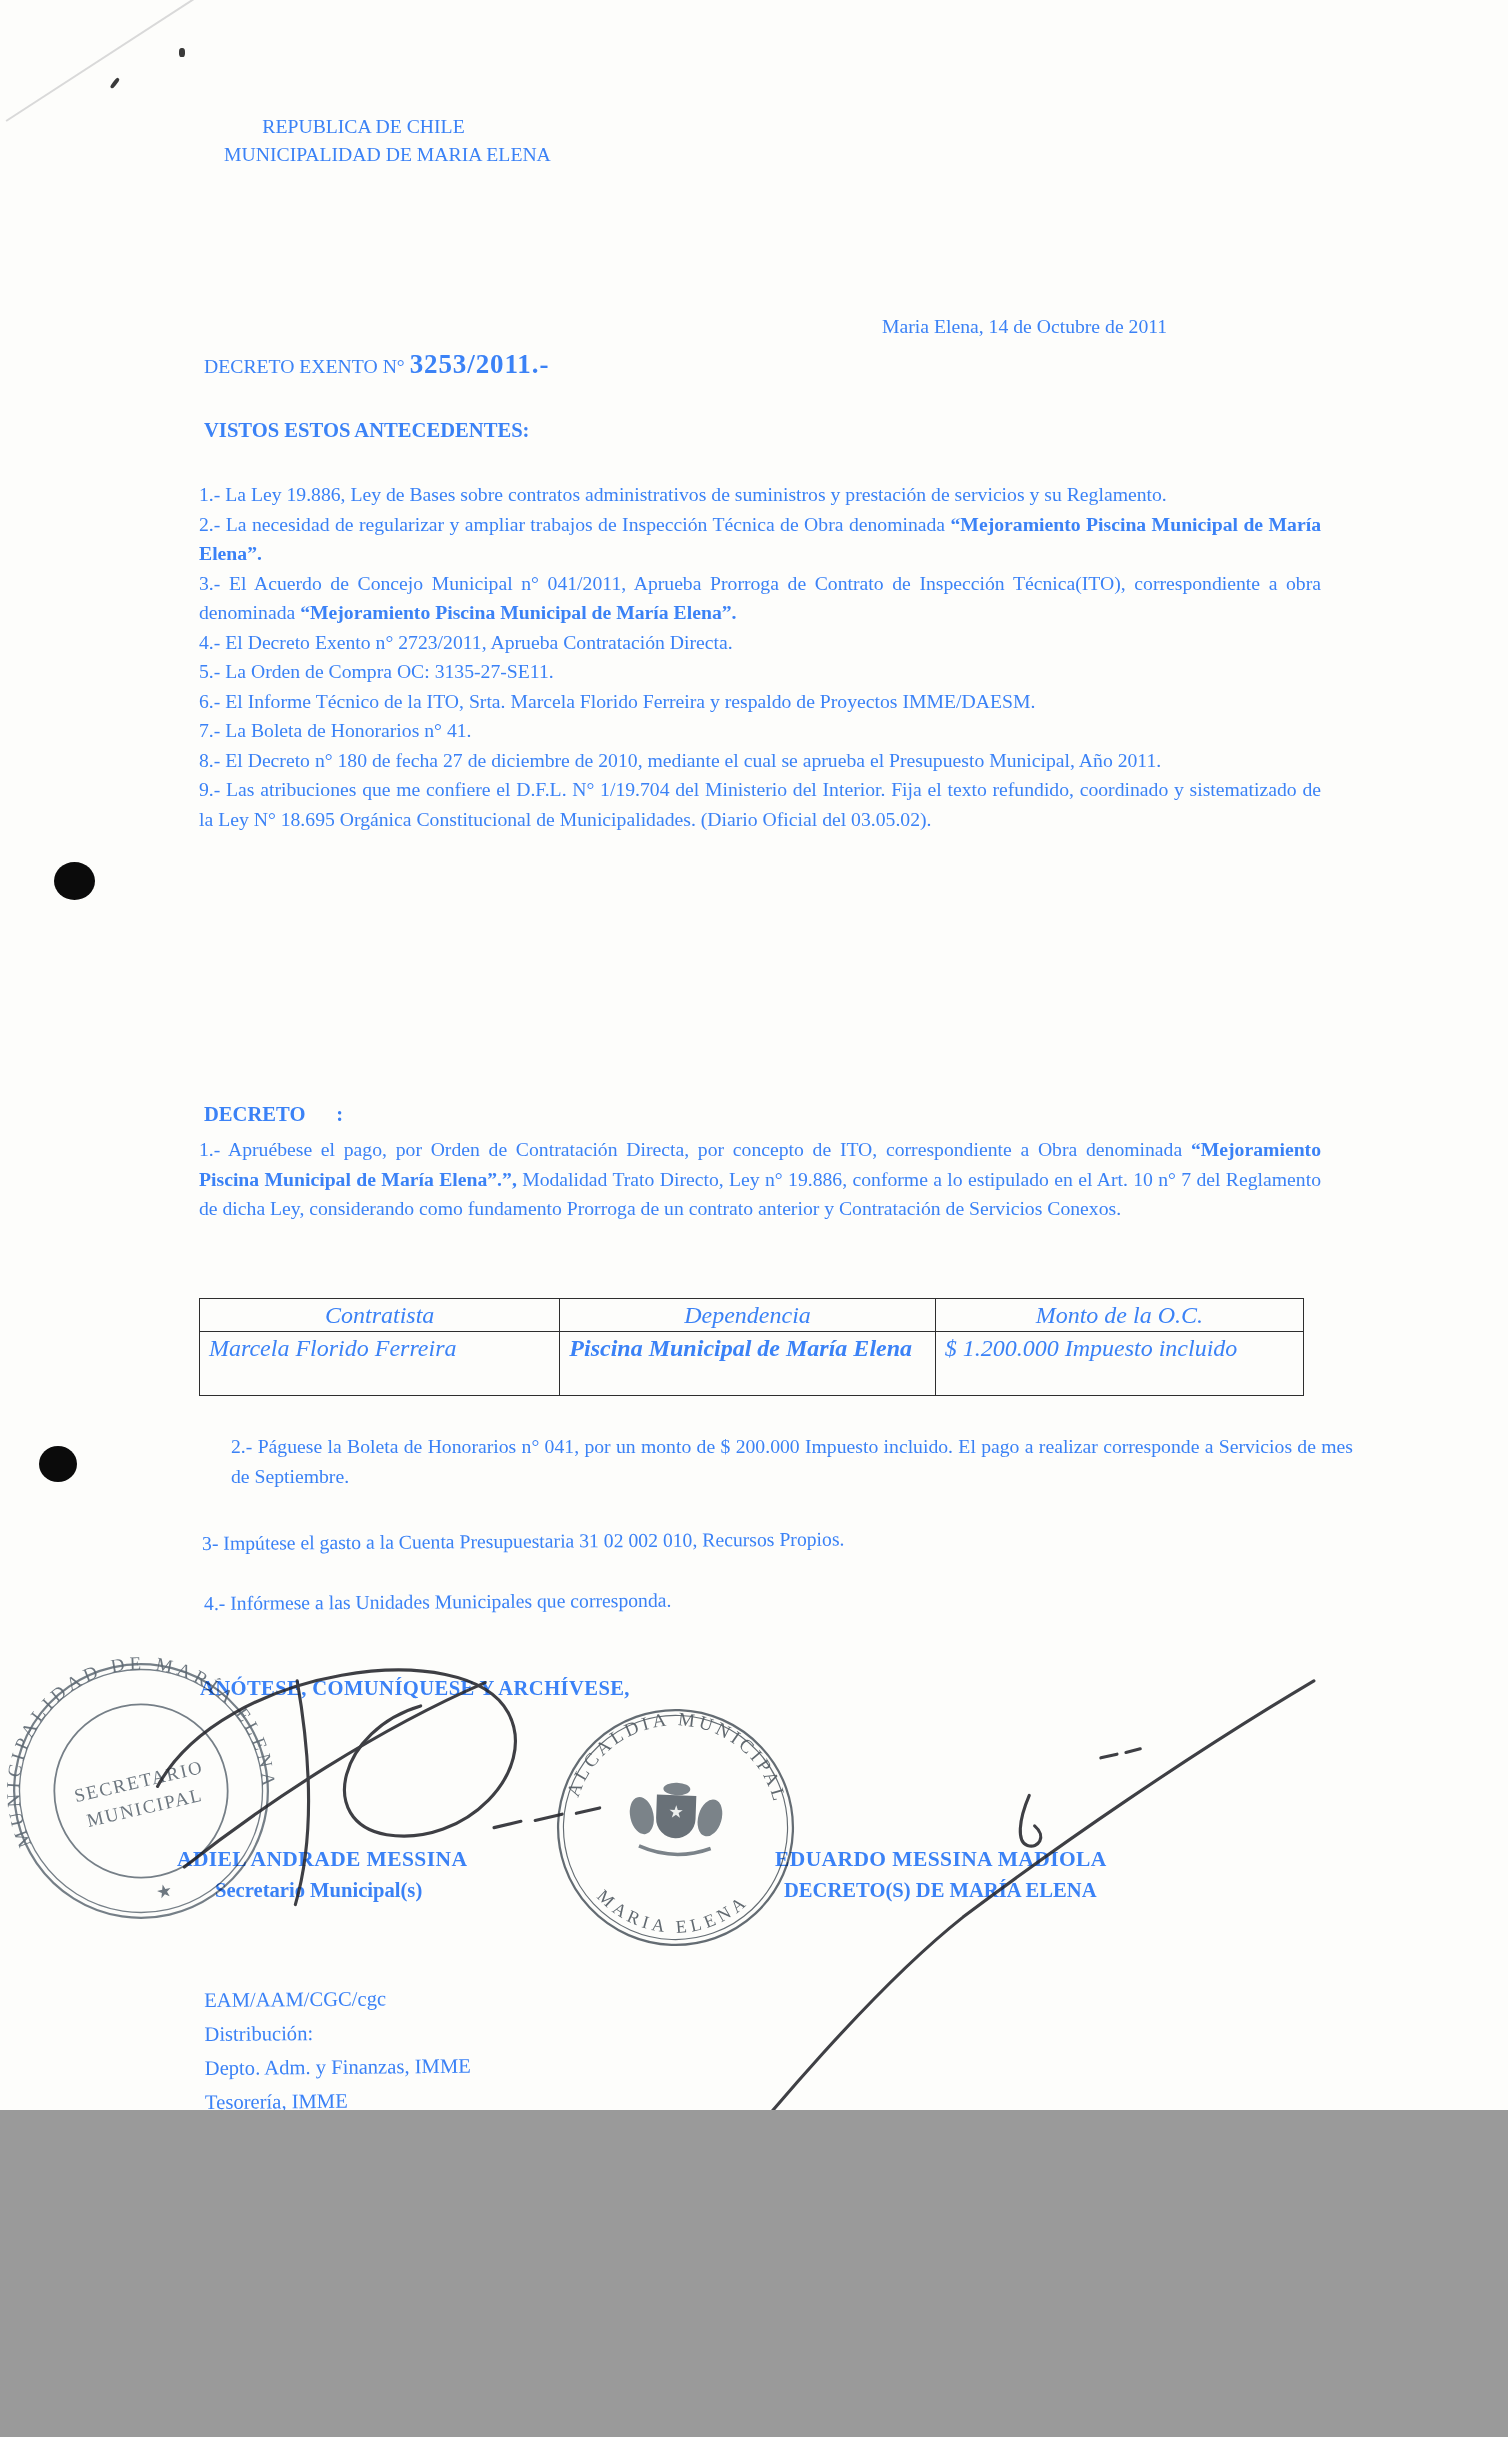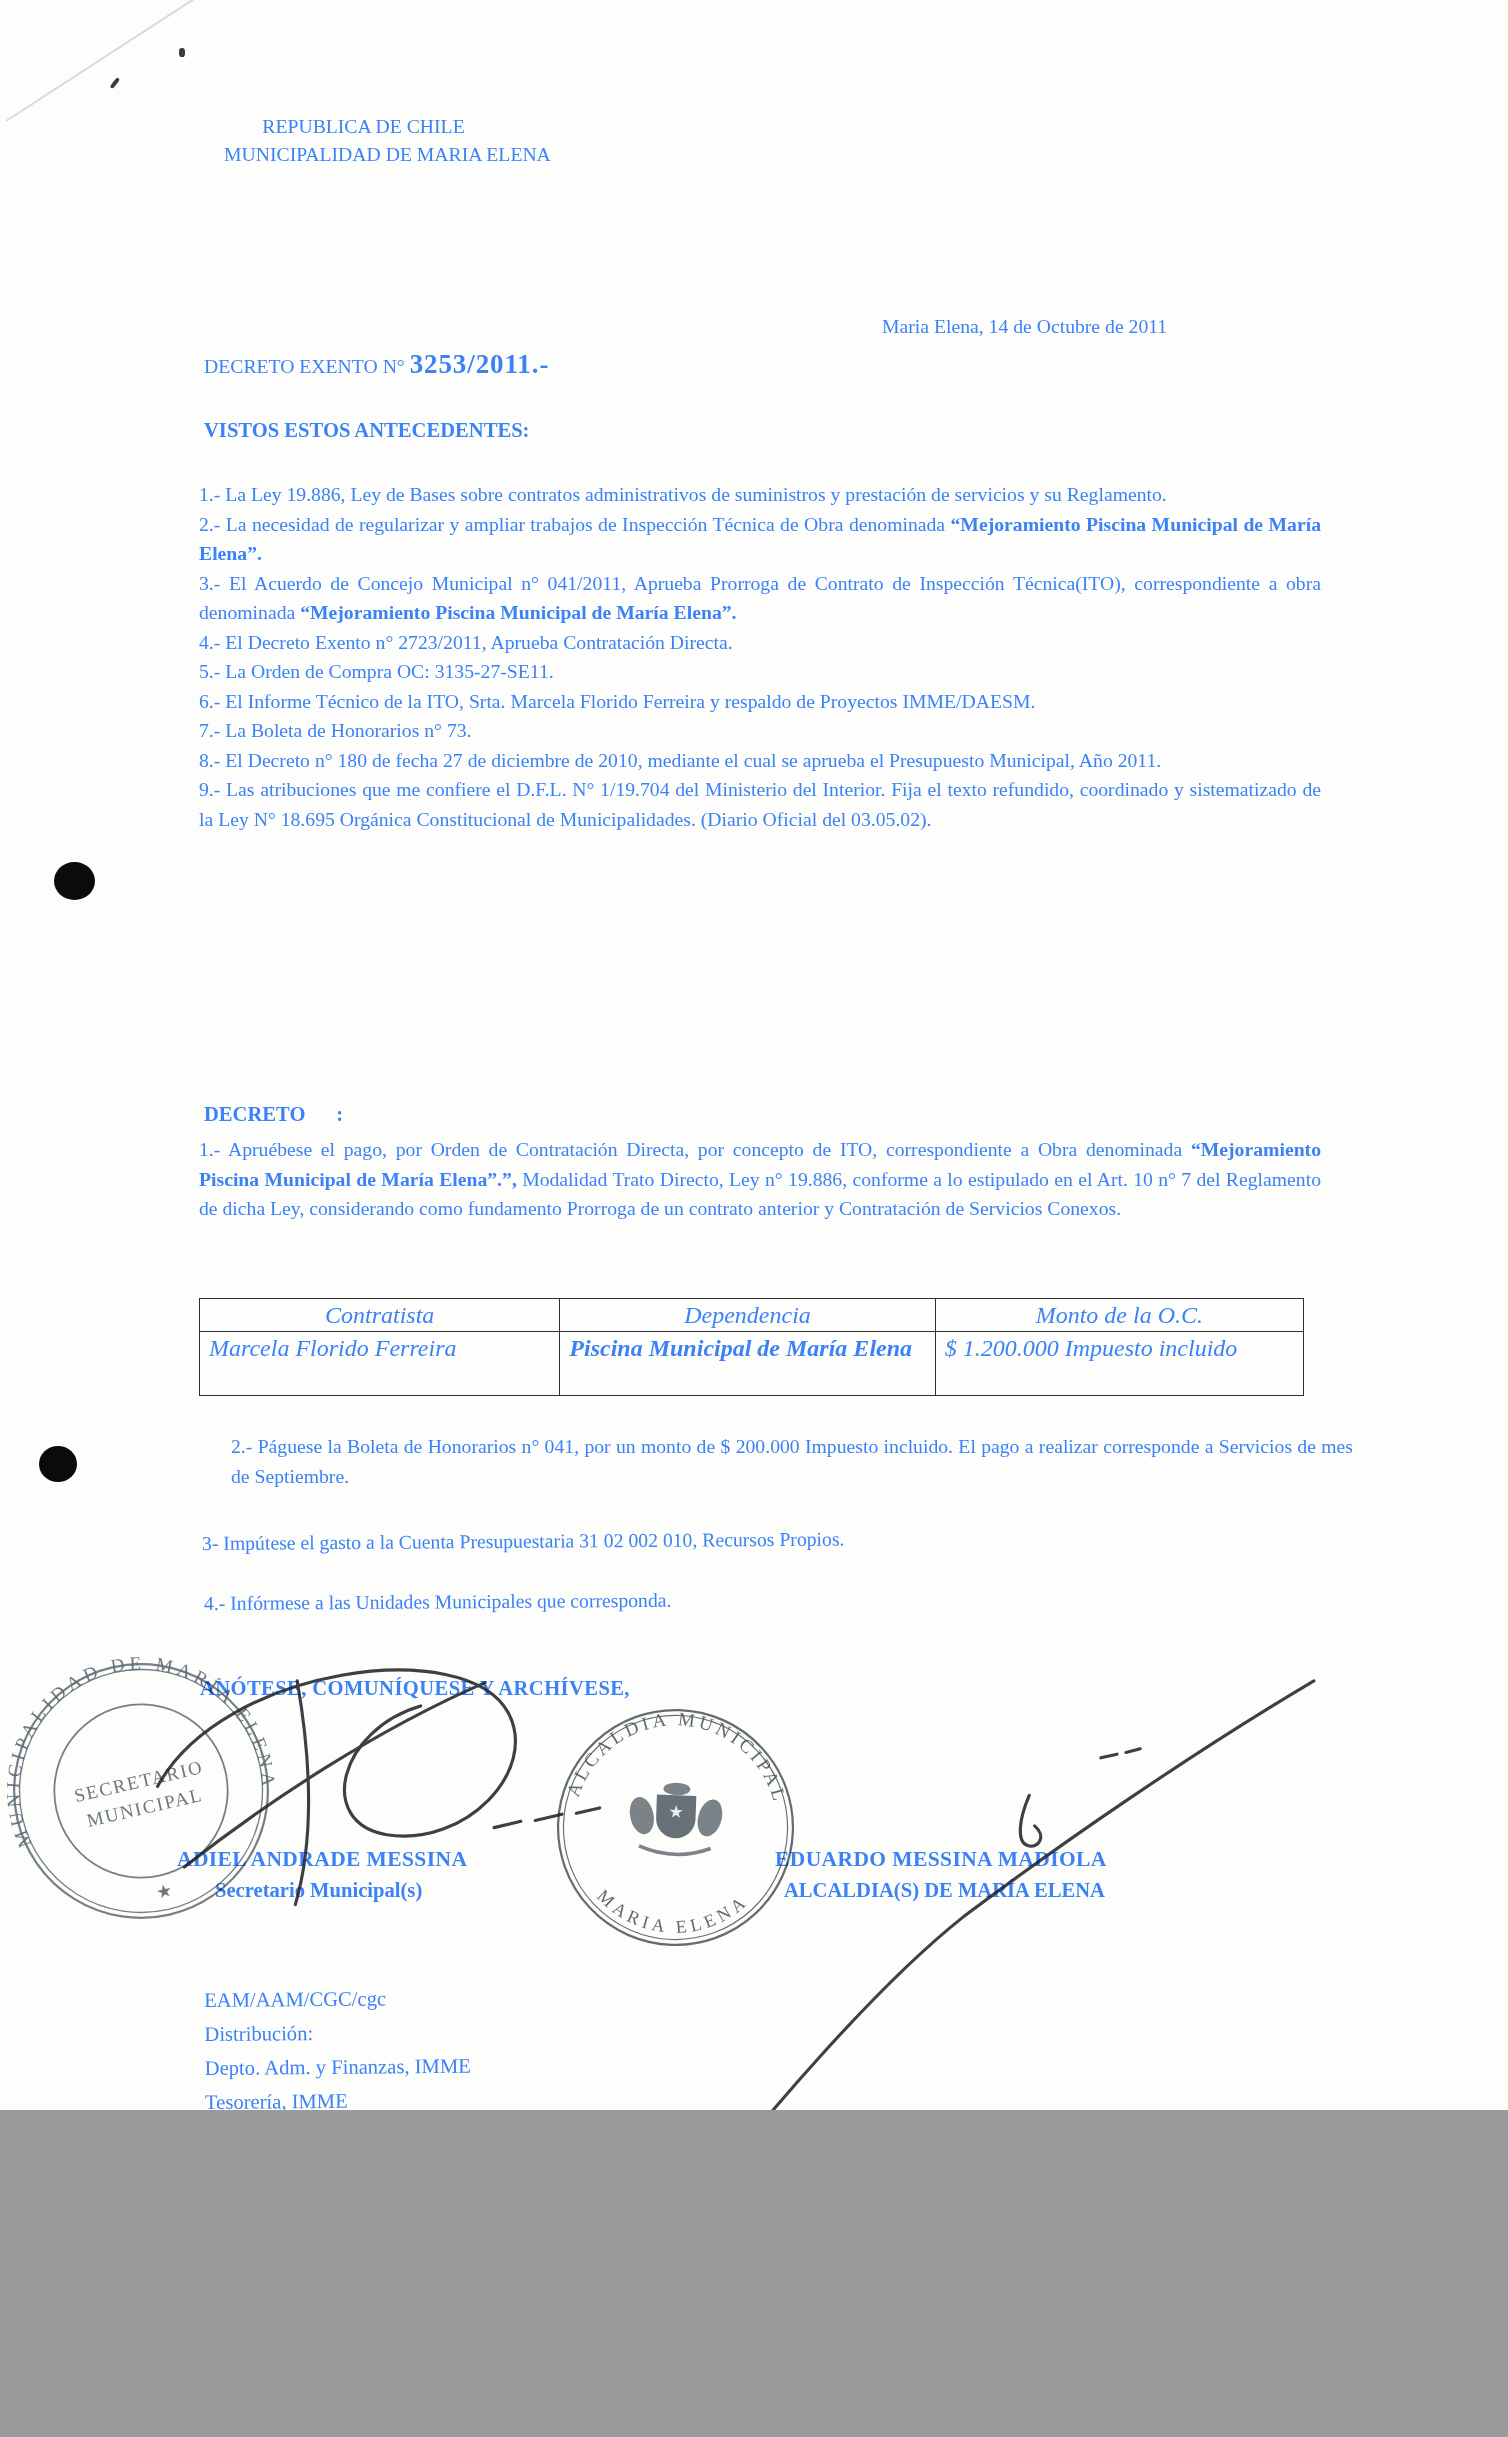--- a/index.html
+++ b/index.html
@@ -57,21 +57,21 @@
 
   <div class="abs bold" style="left:204px; top:419px; font-size:20.6px;">VISTOS ESTOS ANTECEDENTES:</div>
 
   <div class="abs body-text" style="left:199px; top:480px; width:1122px;">
     <p><span>1.- La Ley 19.886, Ley de Bases sobre contratos administrativos de suministros y prestación de servicios y su Reglamento.</span><b></b><span></span></p>
     <p><span>2.- La necesidad de regularizar y ampliar trabajos de Inspección Técnica de Obra denominada </span><b>“Mejoramiento Piscina Municipal de María Elena”.</b><span></span></p>
     <p><span>3.- El Acuerdo de Concejo Municipal n° 041/2011, Aprueba Prorroga de Contrato de Inspección Técnica(ITO), correspondiente a obra denominada </span><b>“Mejoramiento Piscina Municipal de María Elena”.</b><span></span></p>
     <p><span>4.- El Decreto Exento n° 2723/2011, Aprueba Contratación Directa.</span><b></b><span></span></p>
     <p><span>5.- La Orden de Compra OC: 3135-27-SE11.</span><b></b><span></span></p>
     <p><span>6.- El Informe Técnico de la ITO, Srta. Marcela Florido Ferreira y respaldo de Proyectos IMME/DAESM.</span><b></b><span></span></p>
-    <p><span>7.- La Boleta de Honorarios n° 73.</span><b></b><span></span></p>
+    <p><span>7.- La Boleta de Honorarios n° 41.</span><b></b><span></span></p>
     <p><span>8.- El Decreto n° 180 de fecha 27 de diciembre de 2010, mediante el cual se aprueba el Presupuesto Municipal, Año 2011.</span><b></b><span></span></p>
     <p><span>9.- Las atribuciones que me confiere el D.F.L. N° 1/19.704 del Ministerio del Interior. Fija el texto refundido, coordinado y sistematizado de la Ley N° 18.695 Orgánica Constitucional de Municipalidades. (Diario Oficial del 03.05.02).</span><b></b><span></span></p>
   </div>
 
   <div class="abs bold" style="left:204px; top:1103px; font-size:20.6px; white-space:pre;">DECRETO      :</div>
 
   <div class="abs body-text" style="left:199px; top:1135px; width:1122px;">
     <p><span>1.- Apruébese el pago, por Orden de Contratación Directa,  por concepto de ITO, correspondiente a Obra denominada </span><b>“Mejoramiento Piscina Municipal de María Elena”.”,</b><span> Modalidad Trato Directo, Ley n° 19.886, conforme a lo estipulado en el Art. 10 n° 7 del Reglamento de dicha Ley, considerando como fundamento  Prorroga de un contrato anterior y Contratación de Servicios Conexos.</span></p>
   </div>
 
@@ -141,21 +141,21 @@
       <text x="140" y="129" font-size="19" text-anchor="middle" fill="#eceff1">★</text>
       <ellipse cx="102" cy="128" rx="13" ry="21" fill="#6a737c" transform="rotate(-14 102 128)"></ellipse>
       <ellipse cx="178" cy="128" rx="13" ry="21" fill="#6a737c" transform="rotate(14 178 128)"></ellipse>
       <path d="M100 162 q 40 16 80 0" stroke="#6a737c" stroke-width="4" fill="none"></path>
     </g>
   </svg>
 
   <div class="abs bold" style="left:177px; top:1847px; font-size:21.5px; letter-spacing:0.4px;">ADIEL ANDRADE MESSINA</div>
   <div class="abs bold" style="left:215px; top:1879px; font-size:20.6px;">Secretario Municipal(s)</div>
   <div class="abs bold" style="left:775px; top:1847px; font-size:21.5px; letter-spacing:0.4px;">EDUARDO MESSINA MADIOLA</div>
-  <div class="abs bold" style="left:784px; top:1879px; font-size:20.6px;">ALCALDIA(S) DE MARÍA ELENA</div>
+  <div class="abs bold" style="left:784px; top:1879px; font-size:20.6px;">DECRETO(S) DE MARÍA ELENA</div>
 
   <div class="abs" style="left:204px; top:1983px; font-size:20.6px; line-height:34px; transform:rotate(-0.5deg); transform-origin:left top;">
     <div>EAM/AAM/CGC/cgc</div>
     <div>Distribución:</div>
     <div>Depto. Adm. y Finanzas, IMME</div>
     <div>Tesorería, IMME</div>
     <div>Proyectos IMME y DAESM</div>
     <div>Archivo, IMME</div>
   </div>
 

